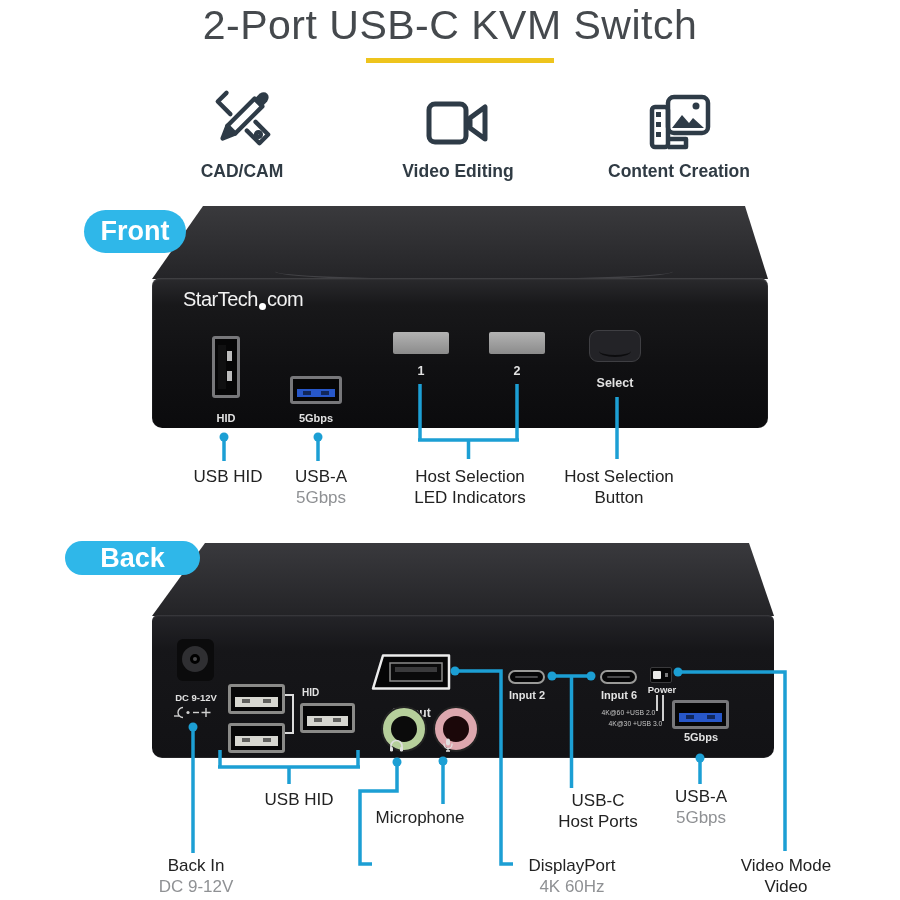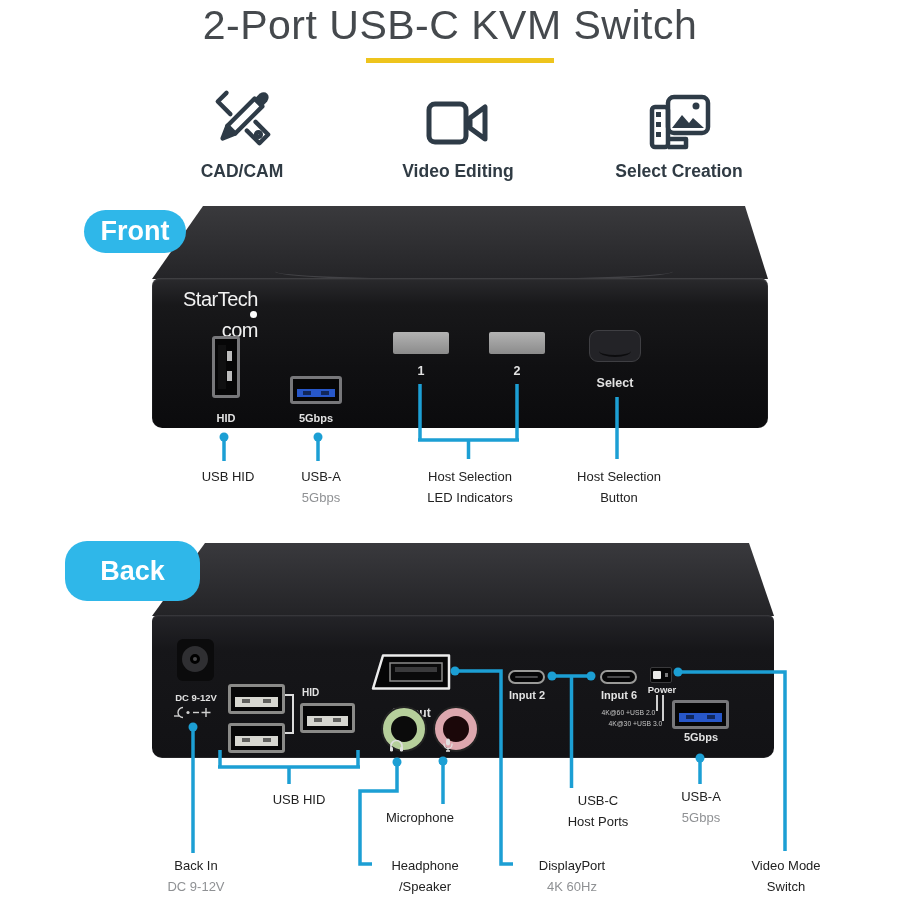--- a/index.html
+++ b/index.html
@@ -31,21 +31,21 @@
 
   .usb{position:absolute;background:#060607;border:3px solid #77777a;border-radius:3px;box-sizing:border-box;}
   .usb .tongue{position:absolute;left:4px;right:4px;top:10px;bottom:4px;}
   .usb .slot{position:absolute;width:8px;height:4px;background:rgba(0,0,0,.55);top:2px;}
   .led{position:absolute;width:56px;height:22px;border-radius:2px;
        background:linear-gradient(180deg,#b3b3b3,#8b8b8b);}
   .jack{position:absolute;width:26px;height:26px;border-radius:50%;box-sizing:content-box;
         background:#0b0b0b;box-shadow:0 0 0 2px #222;}
 
   
-  .lbl{position:absolute;transform:translateX(-50%);text-align:center;font-size:13px;
+  .lbl{position:absolute;transform:translateX(-50%);text-align:center;font-size:17px;
        font-weight:500;color:#222;line-height:21px;white-space:nowrap;z-index:3;}
   .lbl .g{color:#8f9194;font-weight:400;}
 
   .callouts{position:absolute;left:0;top:0;z-index:4;pointer-events:none;}
 
   .tiny{position:absolute;font-size:10px;color:#c4c4c4;white-space:nowrap;
         transform:scale(0.68);transform-origin:100% 0;font-weight:400;}
   .tick{position:absolute;width:2px;background:#cfcfcf;}
 </style>
 </head>
@@ -84,35 +84,35 @@
       <path d="M22 46 L40 46 L40 54 L22 54"></path>
     </g>
     <g fill="#2e3b47">
       <rect x="10" y="19" width="5" height="5"></rect>
       <rect x="10" y="29" width="5" height="5"></rect>
       <rect x="10" y="39" width="5" height="5"></rect>
       <circle cx="50" cy="13" r="3.5"></circle>
       <path d="M26 35 L36 22 L43 30 L47 25 L58 35 Z"></path>
     </g>
   </svg>
-  <div class="uc-label" style="left:679px;top:161px">Select Creation</div>
+  <div class="uc-label" style="left:679px;top:161px">Content Creation</div>
 
   <div class="badge" style="left:84px;top:210px;width:102px;height:43px;">
     <span>Front</span>
   </div>
 
   <div class="device" style="left:150px;top:205px;width:618px;height:224px;">
     <div class="topface" style="width:618px;height:75px;background:linear-gradient(180deg,#3a3a3d,#242427);
                 clip-path:polygon(53px 1px,595px 1px,618px 74px,2px 74px);"></div>
     <div class="groove" style="left:125px;top:57px;width:398px;height:17px;"></div>
     <div class="face" style="left:2px;top:73px;width:616px;height:150px;border-radius:8px 8px 10px 10px;
                 background:linear-gradient(180deg,#2a2a2d 0%,#18181a 18%,#101012 60%,#0b0b0d 100%);
                 box-shadow:inset 0 2px 2px -1px rgba(255,255,255,.14), inset 1px 0 0 rgba(255,255,255,.05), inset -1px 0 0 rgba(255,255,255,.05);"></div>
 
-    <div class="abs" style="left:33px;top:83px;color:#f2f2f2;font-size:20px;font-weight:500;letter-spacing:-0.5px;display:flex;align-items:flex-end;flex-direction:column;">
+    <div class="abs" style="left:33px;top:83px;color:#f2f2f2;font-size:20px;font-weight:500;letter-spacing:-0.5px;display:flex;align-items:flex-end;">
       <span>StarTech</span>
         <span style="width:7px;height:7px;border-radius:50%;background:#fff;display:inline-block;margin:0 1px 1px 1px;"></span>
         <span>com</span>
     </div>
 
     <div class="usb" style="left:62px;top:131px;width:28px;height:62px;">
       <div class="abs" style="left:3px;top:6px;width:8px;bottom:6px;background:#101011;"></div>
       <div class="abs" style="right:5px;top:12px;width:5px;height:10px;background:#bdbdbd;"></div>
       <div class="abs" style="right:5px;top:32px;width:5px;height:10px;background:#bdbdbd;"></div>
     </div>
@@ -146,21 +146,21 @@
   </div>
   <div class="lbl" style="left:470px;top:466px;">
     <div>Host Selection</div>
     <div>LED Indicators</div>
   </div>
   <div class="lbl" style="left:619px;top:466px;">
     <div>Host Selection</div>
     <div>Button</div>
   </div>
 
-  <div class="badge" style="left:65px;top:541px;width:135px;height:60px;">
+  <div class="badge" style="left:65px;top:541px;width:135px;height:34px;">
     <span>Back</span>
   </div>
 
   <div class="device" style="left:152px;top:540px;width:630px;height:218px;">
     <div class="topface" style="width:630px;height:77px;background:linear-gradient(180deg,#3a3a3e,#232326);
                 clip-path:polygon(53px 3px,597px 3px,622px 76px,0px 76px);"></div>
     <div class="face" style="left:0px;top:75px;width:622px;height:143px;border-radius:6px 6px 10px 10px;
                 background:linear-gradient(180deg,#242428 0%,#161619 25%,#121215 100%);
                 box-shadow:inset 0 2px 2px -1px rgba(255,255,255,.12), inset 0 -2px 0 -1px rgba(255,255,255,.08);"></div>
 
@@ -251,39 +251,35 @@
   <div class="lbl" style="left:196px;top:855px;">
     <div>Back In</div>
     <div class="g">DC 9-12V</div>
   </div>
   <div class="lbl" style="left:299px;top:789px;">
     <div>USB HID</div>
   </div>
   <div class="lbl" style="left:420px;top:807px;">
     <div>Microphone</div>
   </div>
-  <div class="lbl" style="left:425px;top:855px;">
-    <div>Headphone</div>
-    <div>/Speaker</div>
-  </div>
   <div class="lbl" style="left:572px;top:855px;">
     <div>DisplayPort</div>
     <div class="g">4K 60Hz</div>
   </div>
   <div class="lbl" style="left:598px;top:790px;">
     <div>USB-C</div>
     <div>Host Ports</div>
   </div>
   <div class="lbl" style="left:701px;top:786px;">
     <div>USB-A</div>
     <div class="g">5Gbps</div>
   </div>
   <div class="lbl" style="left:786px;top:855px;">
     <div>Video Mode</div>
-    <div>Switch</div>
+    <div>Video</div>
   </div>
 
   <svg class="callouts" width="900" height="900" viewBox="0 0 900 900">
     <g stroke="#1c9fd4" stroke-width="3.5" fill="none" stroke-linejoin="miter">
 
       <path d="M224 437 V461"></path>
       <path d="M318 437 V461"></path>
       <path d="M420 384 V440 M517 384 V440 M418 440 H519 M468.5 440 V459"></path>
       <path d="M617 397 V459"></path>
 

